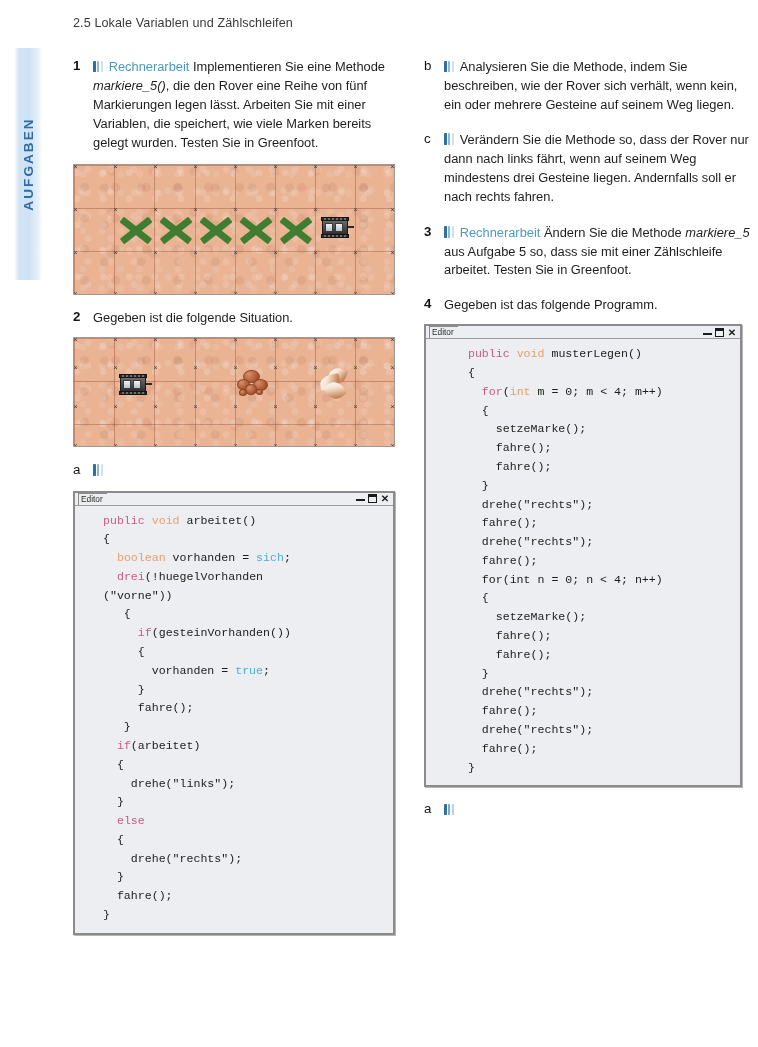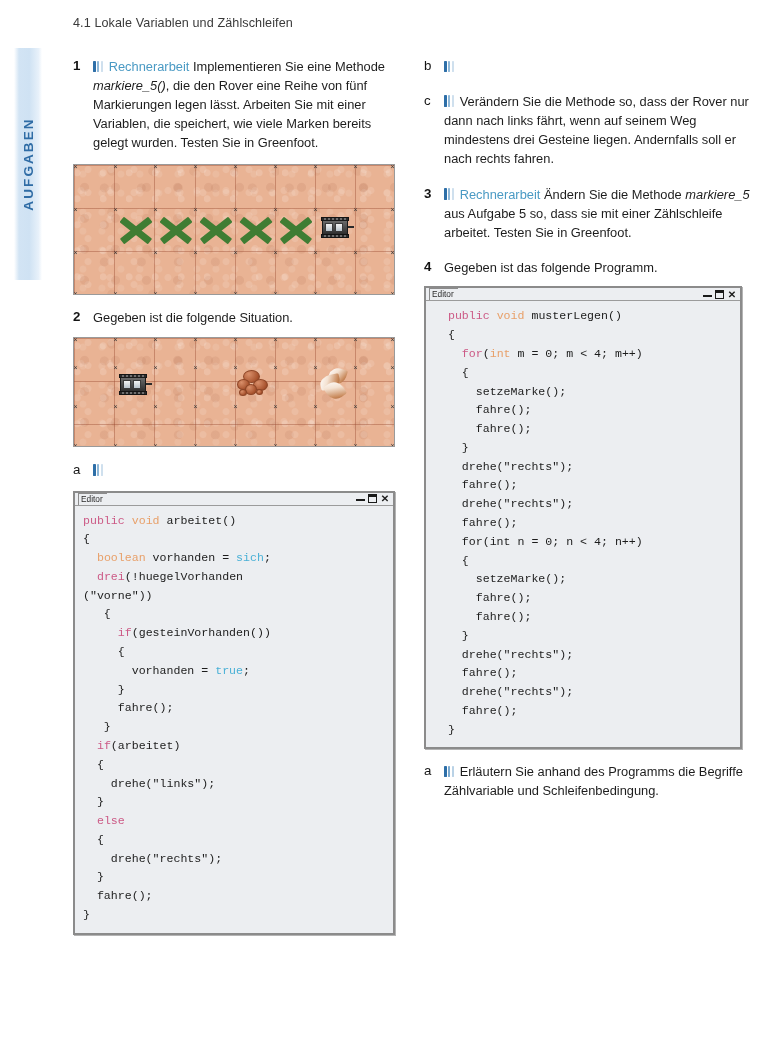--- a/index.html
+++ b/index.html
@@ -192,33 +192,34 @@
   .editor .titlebar .wbtns .cls {
     font-size:10px; font-weight:bold; line-height:9px; color:#1a1a1a;
     text-align:center; width:10px;
   }
   .editor .code {
     font-family:"Liberation Mono", monospace;
     font-size:11.6px; line-height:1.62;
     color:#1c1c1c;
     padding:6px 8px 8px 8px;
     white-space:pre;
+    margin-left:20px;
   }
   .c-key   { color:#cc5a86; }   
   .c-type  { color:#e8a06a; }   
   .c-lit   { color:#49b0d6; }   
 </style>
 </head>
 <body>
 
 <div id="aufgaben-tab">
   <div class="vtext">AUFGABEN</div>
 </div>
 
-<div id="page-heading">4.1 Lokale Variablen und Zählschleifen</div>
+<div id="page-heading">2.5 Lokale Variablen und Zählschleifen</div>
 
 <div class="col" id="col-left">
 
   <div class="ex" style="margin-bottom:11px;">
     <div class="num">1</div>
     <div class="body"><span class="bars"><i style="background:#2e6fa8"></i><i style="background:#8fb8d8"></i><i style="background:#cfe0ee"></i></span><span class="kw">Rechnerarbeit</span><span> Implementieren Sie eine Methode </span><span class="it">markiere_5()</span><span>, die den Rover eine Reihe von fünf Markierungen legen lässt. Arbeiten Sie mit einer Variablen, die speichert, wie viele Marken bereits gelegt wurden. Testen Sie in Greenfoot.</span></div>
   </div>
 
   <div class="scene" style="height:131px;margin:0 0 14px 0;">
     <div class="terrain"></div>
@@ -381,21 +382,21 @@
 <span>  }</span>
 <span>  fahre();</span>
 <span>}</span></div>
   </div>
 </div>
 
 <div class="col" id="col-right">
 
   <div class="ex" style="margin-bottom:16px;">
     <div class="num letter">b</div>
-    <div class="body"><span class="bars"><i style="background:#2e6fa8"></i><i style="background:#8fb8d8"></i><i style="background:#cfe0ee"></i></span></div>
+    <div class="body"><span class="bars"><i style="background:#2e6fa8"></i><i style="background:#8fb8d8"></i><i style="background:#cfe0ee"></i></span><span>Analysieren Sie die Methode, indem Sie beschreiben, wie der Rover sich verhält, wenn kein, ein oder mehrere Gesteine auf seinem Weg liegen.</span></div>
   </div>
 
   <div class="ex" style="margin-bottom:17px;">
     <div class="num letter">c</div>
     <div class="body"><span class="bars"><i style="background:#2e6fa8"></i><i style="background:#8fb8d8"></i><i style="background:#cfe0ee"></i></span><span>Verändern Sie die Methode so, dass der Rover nur dann nach links fährt, wenn auf seinem Weg mindestens drei Gesteine liegen. Andernfalls soll er nach rechts fahren.</span></div>
   </div>
 
   <div class="ex" style="margin-bottom:16px;">
     <div class="num">3</div>
     <div class="body"><span class="bars"><i style="background:#2e6fa8"></i><i style="background:#8fb8d8"></i><i style="background:#cfe0ee"></i></span><span class="kw">Rechnerarbeit</span><span> Ändern Sie die Methode </span><span class="it">markiere_5</span><span> aus Aufgabe 5 so, dass sie mit einer Zählschleife arbeitet. Testen Sie in Greenfoot.</span></div>
@@ -435,15 +436,15 @@
 <span>    }</span>
 <span>    drehe("rechts");</span>
 <span>    fahre();</span>
 <span>    drehe("rechts");</span>
 <span>    fahre();</span>
 <span>  }</span></div>
   </div>
 
   <div class="ex" style="margin-top:14px;">
     <div class="num letter">a</div>
-    <div class="body"><span class="bars"><i style="background:#2e6fa8"></i><i style="background:#7aa9cf"></i><i style="background:#b9d2e6"></i></span><span>Erläutern Sie anhand des Programms die Begriffe Zählvariable und Schleifenbedingung.</span></div>
+    <div class="body"><span class="bars"><i style="background:#2e6fa8"></i><i style="background:#7aa9cf"></i><i style="background:#b9d2e6"></i></span></div>
   </div>
 </div>
 
 </body></html>

